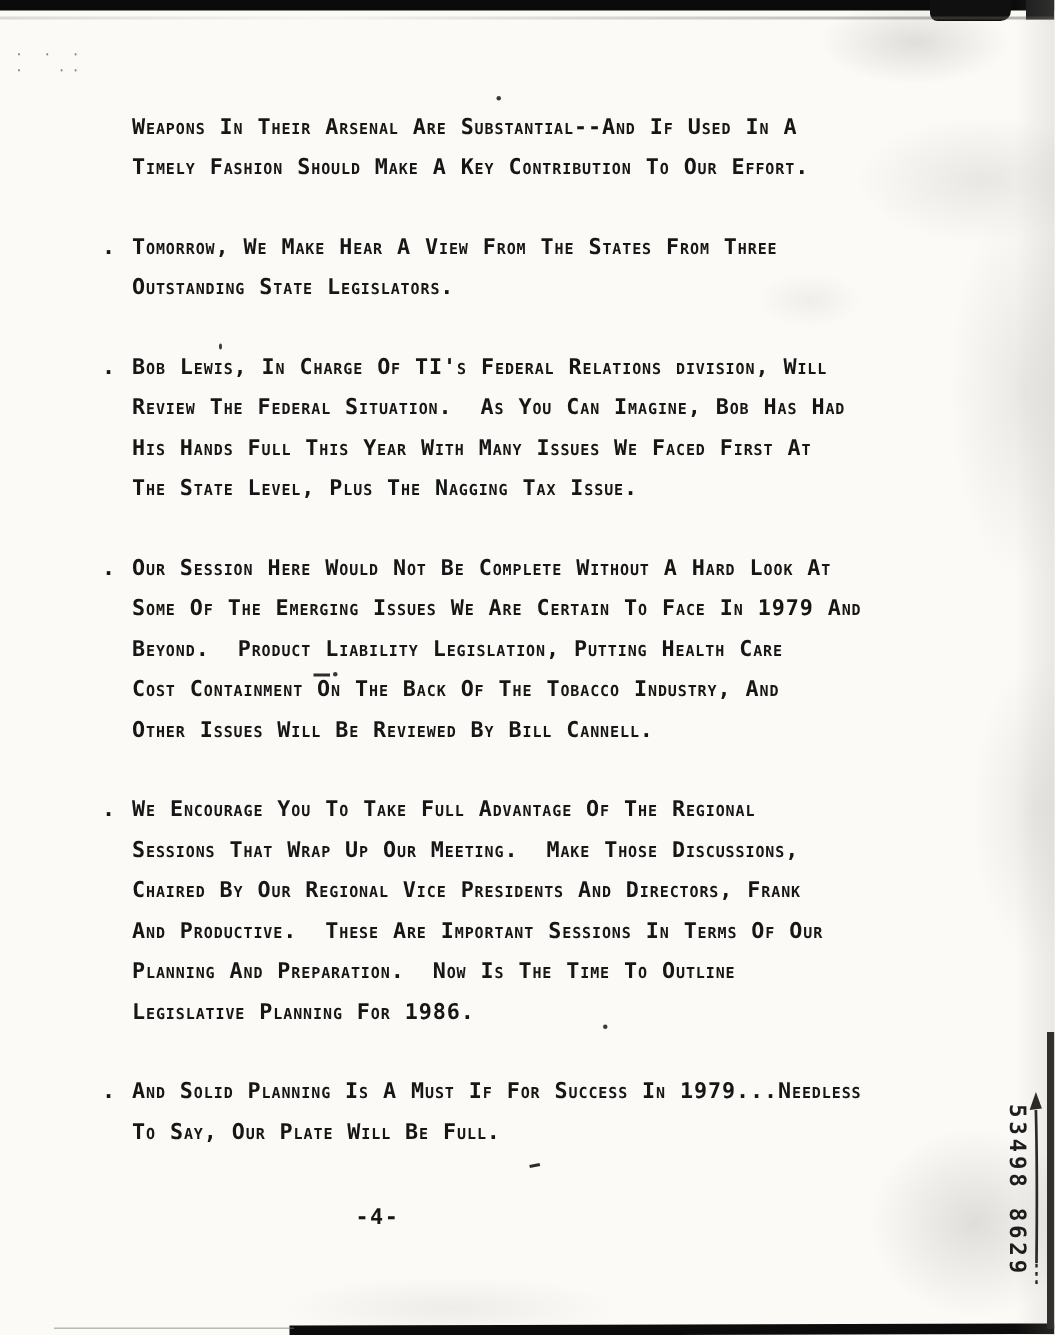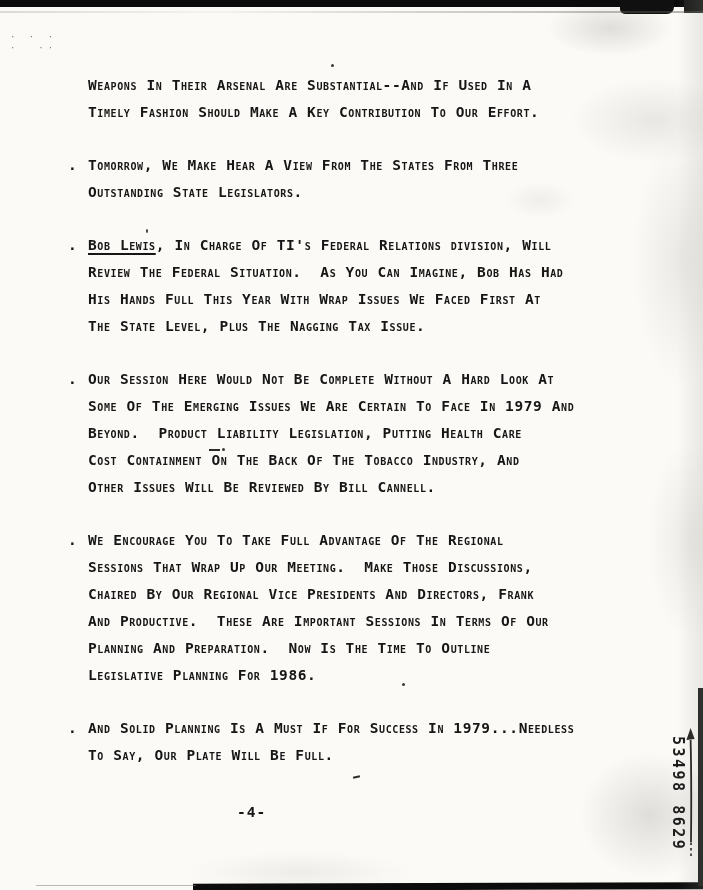--- a/index.html
+++ b/index.html
@@ -29,21 +29,21 @@
 
   
   .doc{position:absolute;left:68px;top:72px;width:560px;}
   .para{display:flex;margin:0 0 26px 0;}
   .bullet{flex:0 0 20px;line-height:27px;font-size:14.5px;font-weight:bold;}
   .ptext{
     flex:1;white-space:pre-wrap;line-height:27px;font-size:14.5px;
     font-weight:bold;letter-spacing:0.6px;
     font-variant-caps:small-caps;
   }
-  .name{text-decoration:underline;text-decoration-thickness:1.5px;text-underline-offset:3px;margin-top:42px;}
+  .name{text-decoration-thickness:1.5px;text-underline-offset:3px;margin-top:42px;}
   .pagenum{position:absolute;left:237px;top:805px;font-size:14.5px;font-weight:bold;letter-spacing:1px;line-height:14px;}
 
   
   .bates{
     position:absolute;left:687px;top:736px;width:124px;
     transform:rotate(90deg);transform-origin:top left;
     font-size:15px;font-weight:bold;letter-spacing:2.5px;color:#1d1d1d;
     white-space:nowrap;
   }
   .bates-arrow{position:absolute;left:682px;top:724px;}
@@ -79,21 +79,21 @@
     <div class="para">
       <span class="bullet">.</span>
       <div class="ptext">Tomorrow, We Make Hear A View From The States From Three
 Outstanding State Legislators.</div>
     </div>
 
     <div class="para">
       <span class="bullet">.</span>
       <div class="ptext"><span class="name">Bob Lewis</span><span>, In Charge Of TI's Federal Relations division, Will
 Review The Federal Situation.  As You Can Imagine, Bob Has Had
-His Hands Full This Year With Wrap Issues We Faced First At
+His Hands Full This Year With Many Issues We Faced First At
 The State Level, Plus The Nagging Tax Issue.</span></div>
     </div>
 
     <div class="para">
       <span class="bullet">.</span>
       <div class="ptext">Our Session Here Would Not Be Complete Without A Hard Look At
 Some Of The Emerging Issues We Are Certain To Face In 1979 And
 Beyond.  Product Liability Legislation, Putting Health Care
 Cost Containment On The Back Of The Tobacco Industry, And
 Other Issues Will Be Reviewed By Bill Cannell.</div>

